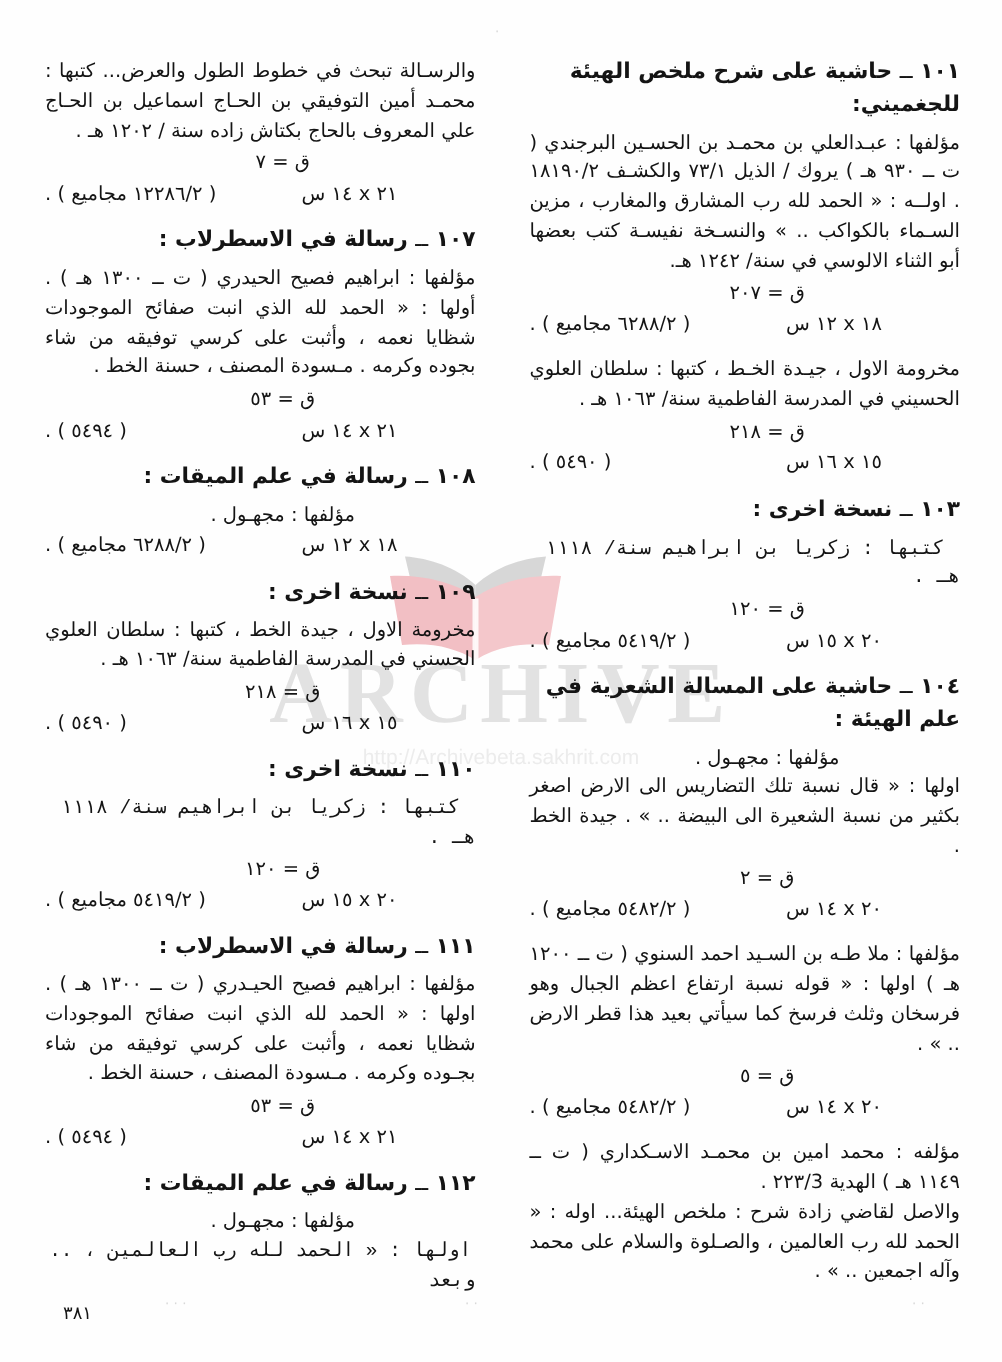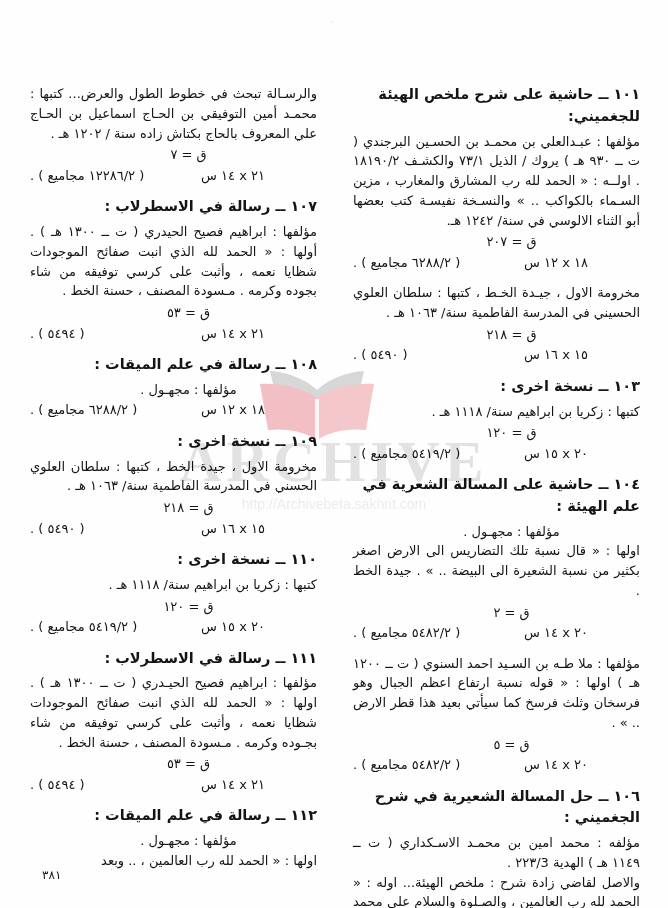--- a/index.html
+++ b/index.html
@@ -80,49 +80,48 @@
     left: 0;
     top: 0;
     width: 668px;
     height: 908px;
     z-index: 2;
   }
   .col {
     position: absolute;
     top: 38px;
     width: 287px;
-    margin-top: 46px;
   }
   .col-right { right: 28px; }   
   .col-left  { left: 30px; }    
 
   .entry { margin-bottom: 11px; }
 
   
   .entry-head {
     font-weight: bold;
     font-size: 14.5px;
     line-height: 1.5;
     text-align: right;
     letter-spacing: -0.2px;
     margin: 0 0 4px 0;
   }
   .entry-num { font-weight: bold; }
-  .entry-dash { font-weight: bold; }
+  .entry-dash { font-weight: normal; }
 
   
   .entry-body {
     font-size: 13px;
     line-height: 1.52;
     text-align: justify;
     text-align-last: right;
     margin: 0;
     letter-spacing: -0.1px;
   }
-  .entry-body.single { text-align: right; text-align-last: right; }
+  .entry-body.single { text-align: center; text-align-last: right; font-family: Liberation Mono, monospace; }
 
   
   .leaves {
     font-size: 13px;
     line-height: 1.5;
     margin: 2px 0 0 0;
     text-align: center;
     padding-left: 30px;
     direction: rtl;
   }
@@ -230,25 +229,20 @@
       <div class="entry">
         <p class="entry-body">مؤلفها : ملا طـه بن السـيد احمد السنوي ( ت ــ ١٢٠٠ هـ ) اولها : « قوله نسبة ارتفاع اعظم الجبال وهو فرسخان وثلث فرسخ كما سيأتي بعيد هذا قطر الارض .. » .</p>
         <p class="leaves">ق = ٥</p>
         <div class="dims-row">
           <span class="dims-size">٢٠ x ١٤ س</span>
           <span class="dims-mark">( ٥٤٨٢/٢ مجاميع ) .</span>
         </div>
       </div>
 
       <div class="entry">
-        <p class="entry-head">
-          <span class="entry-num">١٠٦</span>
-          <span class="entry-dash">ــ</span>
-          <span>حل المسالة الشعيرية في شرح الجغميني :</span>
-        </p>
         <p class="entry-body">مؤلفه : محمد امين بن محمـد الاسـكداري ( ت ــ ١١٤٩ هـ ) الهدية ٢٢٣/3 .</p>
         <p class="entry-body">والاصل لقاضي زادة شرح : ملخص الهيئة... اوله : « الحمد لله رب العالمين ، والصـلوة والسلام على محمد وآله اجمعين .. » .</p>
       </div>
 
     </div>
 
     <div class="col col-left">
 
       <div class="entry">
         <p class="entry-body">والرسـالة تبحث في خطوط الطول والعرض... كتبها : محمـد أمين التوفيقي بن الحـاج اسماعيل بن الحـاج علي المعروف بالحاج بكتاش زاده سنة / ١٢٠٢ هـ .</p>

